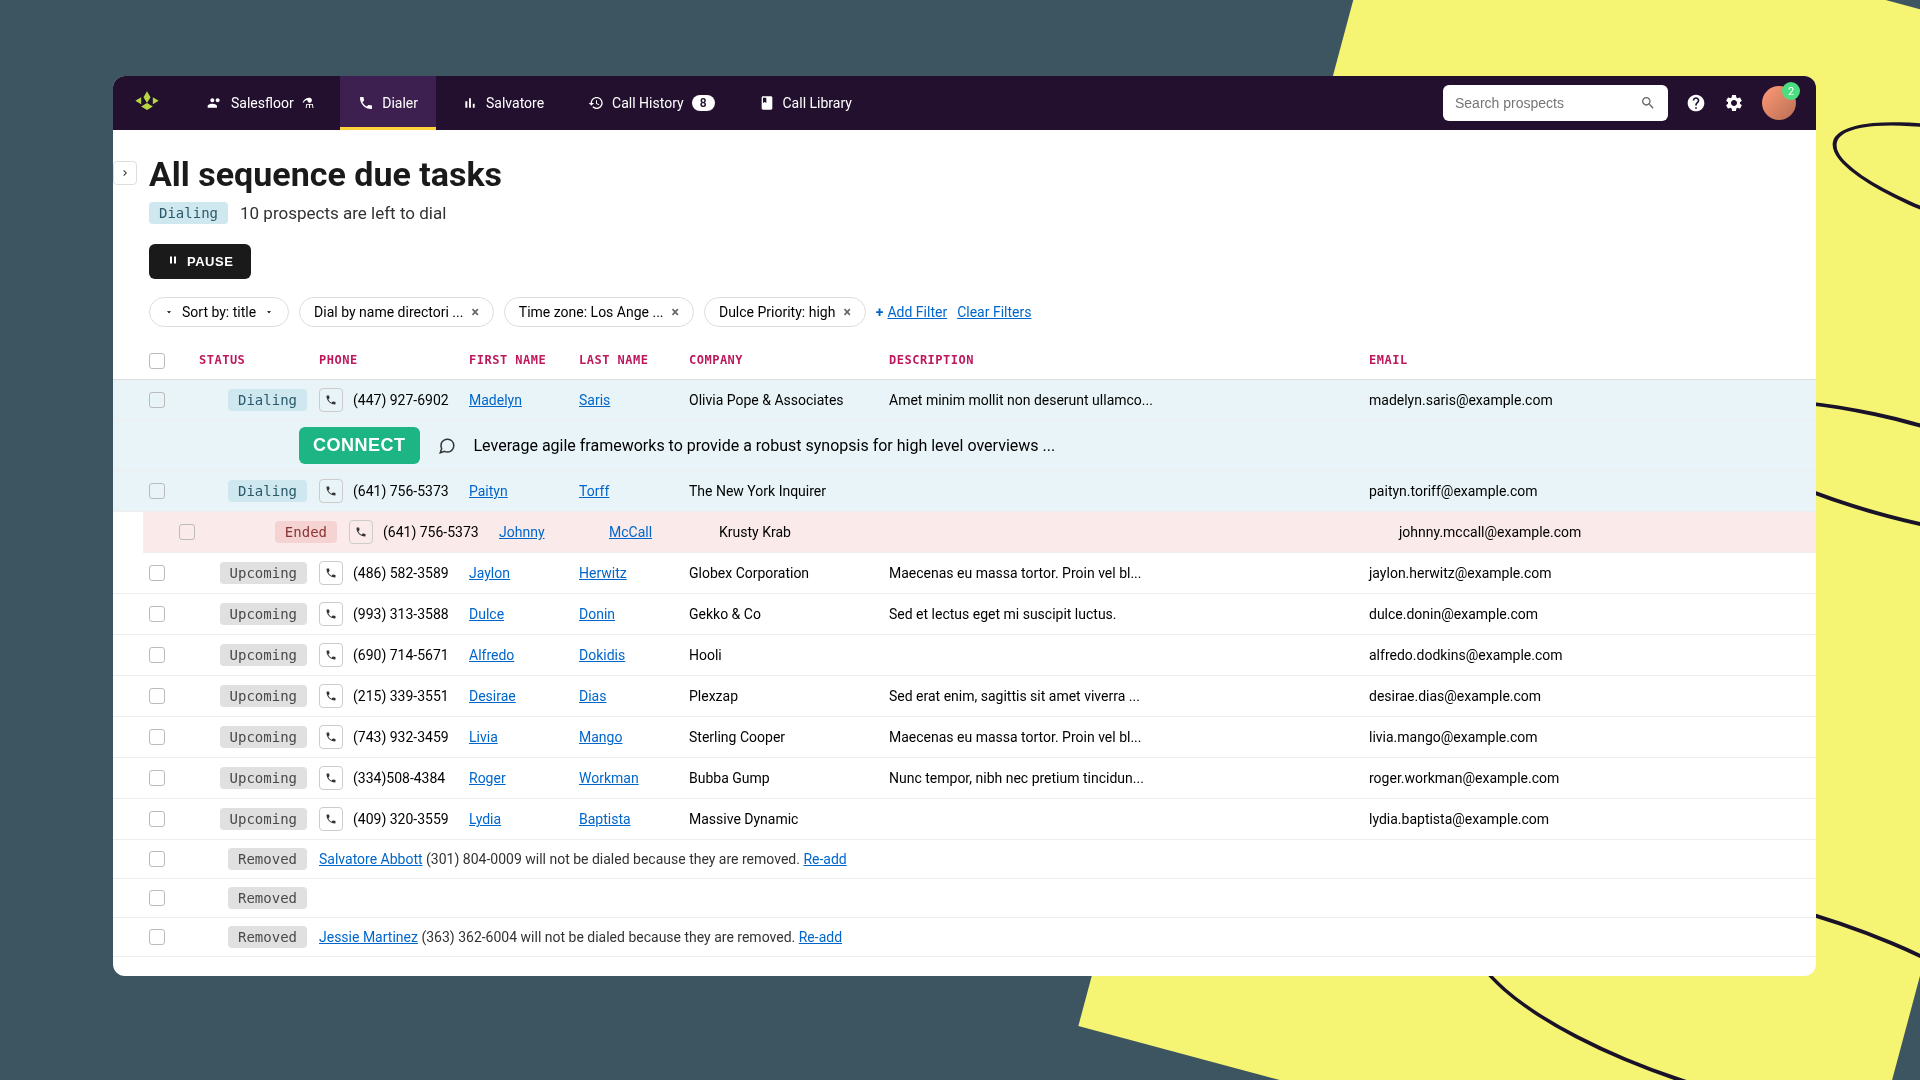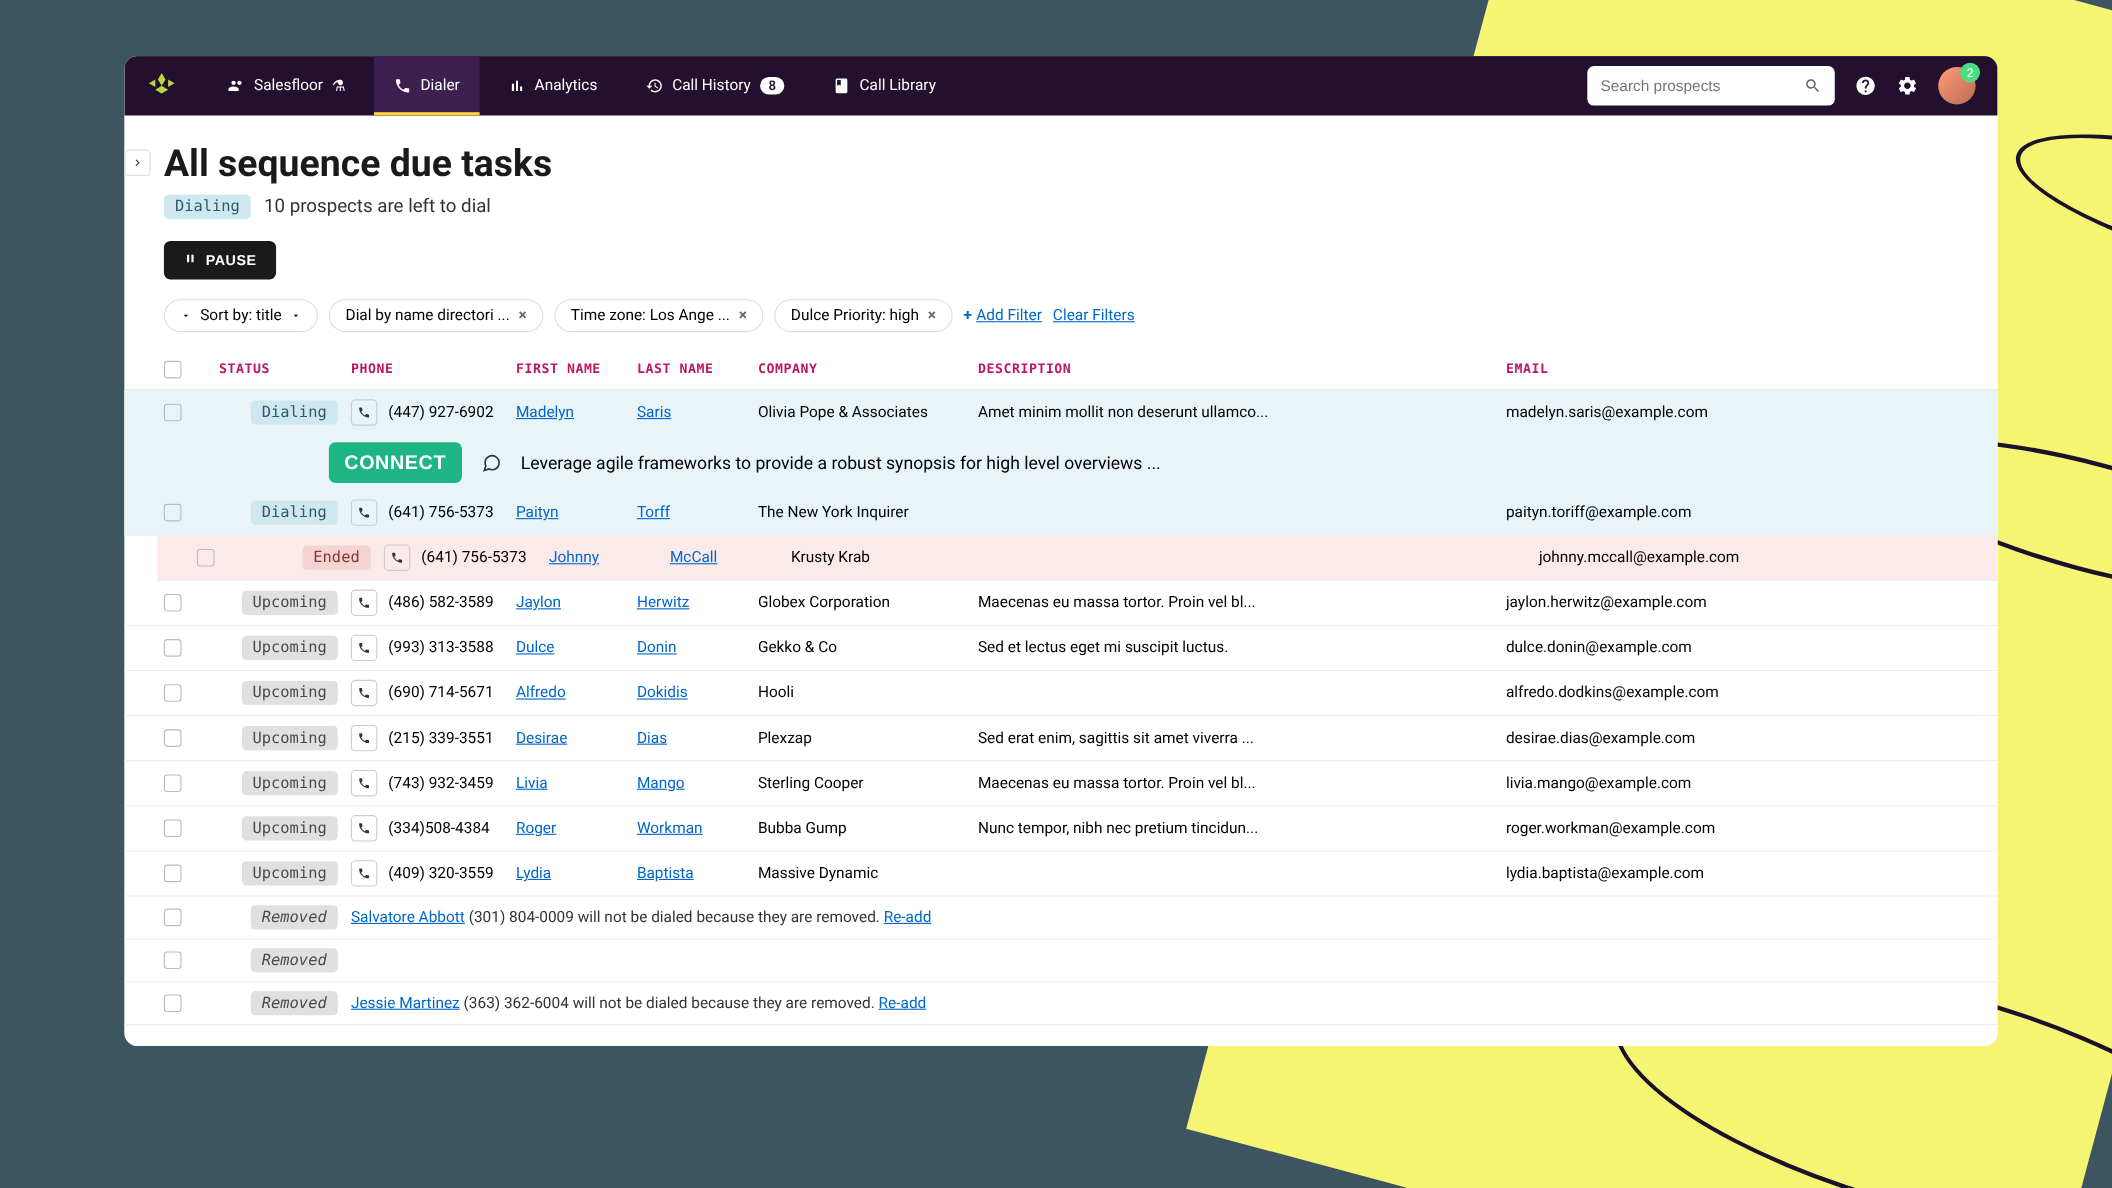--- a/index.html
+++ b/index.html
@@ -24,21 +24,21 @@
 .bg-stripe {
   position: absolute;
   border: 4px solid #1a1229;
   border-radius: 50%;
   width: 400px;
   height: 100px;
 }
 .app-window {
   position: absolute;
   left: 113px;
-  top: 51px;
+  top: 76px;
   width: 1703px;
   height: 900px;
   background: white;
   border-radius: 12px;
   overflow: hidden;
   z-index: 1;
 }
 .navbar {
   background: #22102e;
   height: 54px;
@@ -152,21 +152,21 @@
 }
 .status-pill {
   font-family: monospace;
   font-size: 14px;
   padding: 3px 10px;
   border-radius: 4px;
 }
 .status-dialing { background: #cfe8ef; color: #2b5a6a; }
 .status-ended { background: #f5d3d3; color: #8a3434; }
 .status-upcoming { background: #e0e0e0; color: #4a4a4a; }
-.status-removed { background: #e0e0e0; color: #4a4a4a; font-style: italic; }
+.status-removed { background: #e0e0e0; color: #4a4a4a; }
 .subtitle-text { font-size: 17px; color: #333; }
 .pause-btn {
   background: #1a1a1a;
   color: white;
   border: none;
   padding: 10px 18px;
   border-radius: 6px;
   font-size: 13px;
   font-weight: 600;
   letter-spacing: 0.5px;
@@ -290,21 +290,21 @@
       <div class="nav-item active">
         <svg width="16" height="16" viewBox="0 0 24 24" fill="white">
             <path d="M6.62 10.79c1.44 2.83 3.76 5.15 6.59 6.59l2.2-2.2c.27-.27.67-.36 1.02-.24 1.12.37 2.33.57 3.57.57.55 0 1 .45 1 1V20c0 .55-.45 1-1 1-9.39 0-17-7.61-17-17 0-.55.45-1 1-1h3.5c.55 0 1 .45 1 1 0 1.25.2 2.45.57 3.57.11.35.03.74-.25 1.02l-2.2 2.2z"></path>
           </svg>
         <span>Dialer</span>
       </div>
       <div class="nav-item">
         <svg width="16" height="16" viewBox="0 0 24 24" fill="white">
             <path d="M5 9.2h3V19H5V9.2zM10.6 5h2.8v14h-2.8V5zm5.6 8H19v6h-2.8v-6z"></path>
           </svg>
-        <span>Analytics</span>
+        <span>Salvatore</span>
       </div>
       <div class="nav-item">
         <svg width="16" height="16" viewBox="0 0 24 24" fill="white">
             <path d="M13 3c-4.97 0-9 4.03-9 9H1l3.89 3.89.07.14L9 12H6c0-3.87 3.13-7 7-7s7 3.13 7 7-3.13 7-7 7c-1.93 0-3.68-.79-4.94-2.06l-1.42 1.42C8.27 19.99 10.51 21 13 21c4.97 0 9-4.03 9-9s-4.03-9-9-9zm-1 5v5l4.28 2.54.72-1.21-3.5-2.08V8H12z"></path>
           </svg>
         <span>Call History</span>
         <span class="nav-badge">8</span>
       </div>
       <div class="nav-item">
         <svg width="16" height="16" viewBox="0 0 24 24" fill="white">

